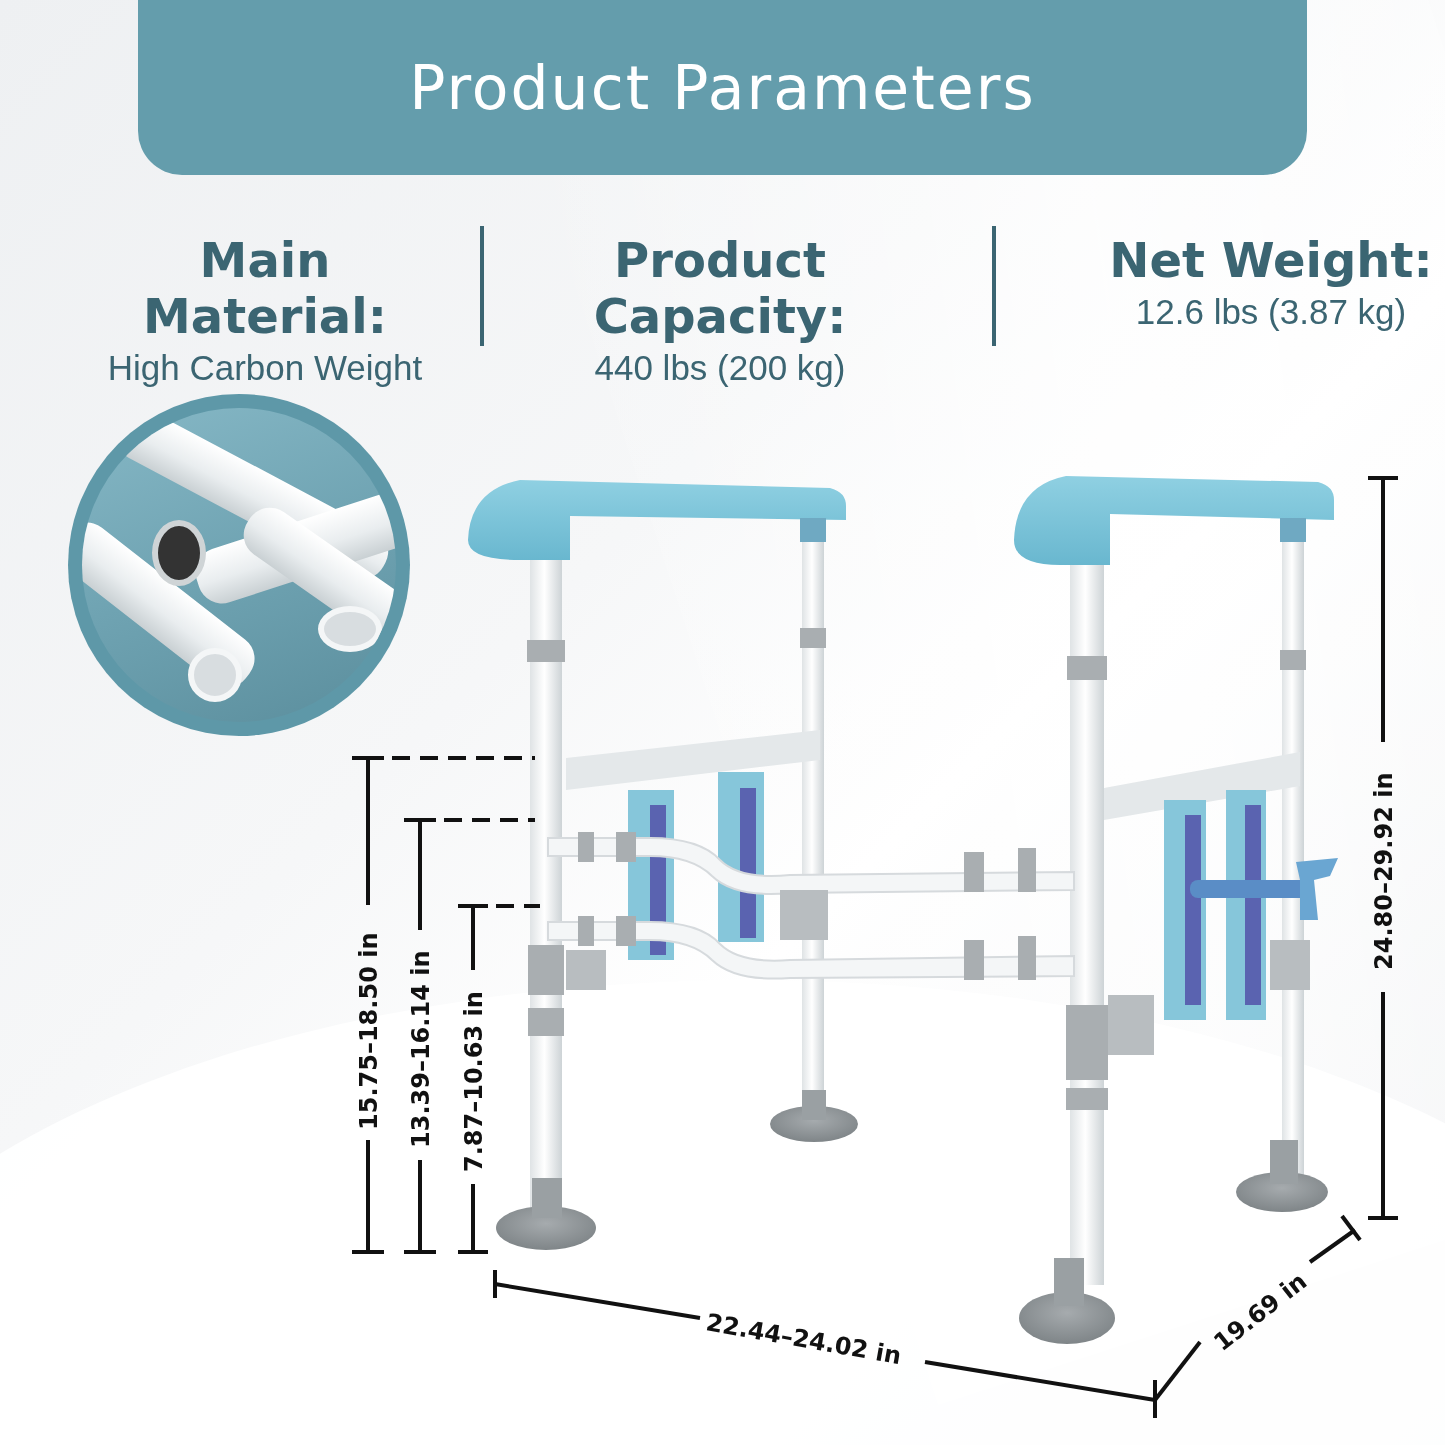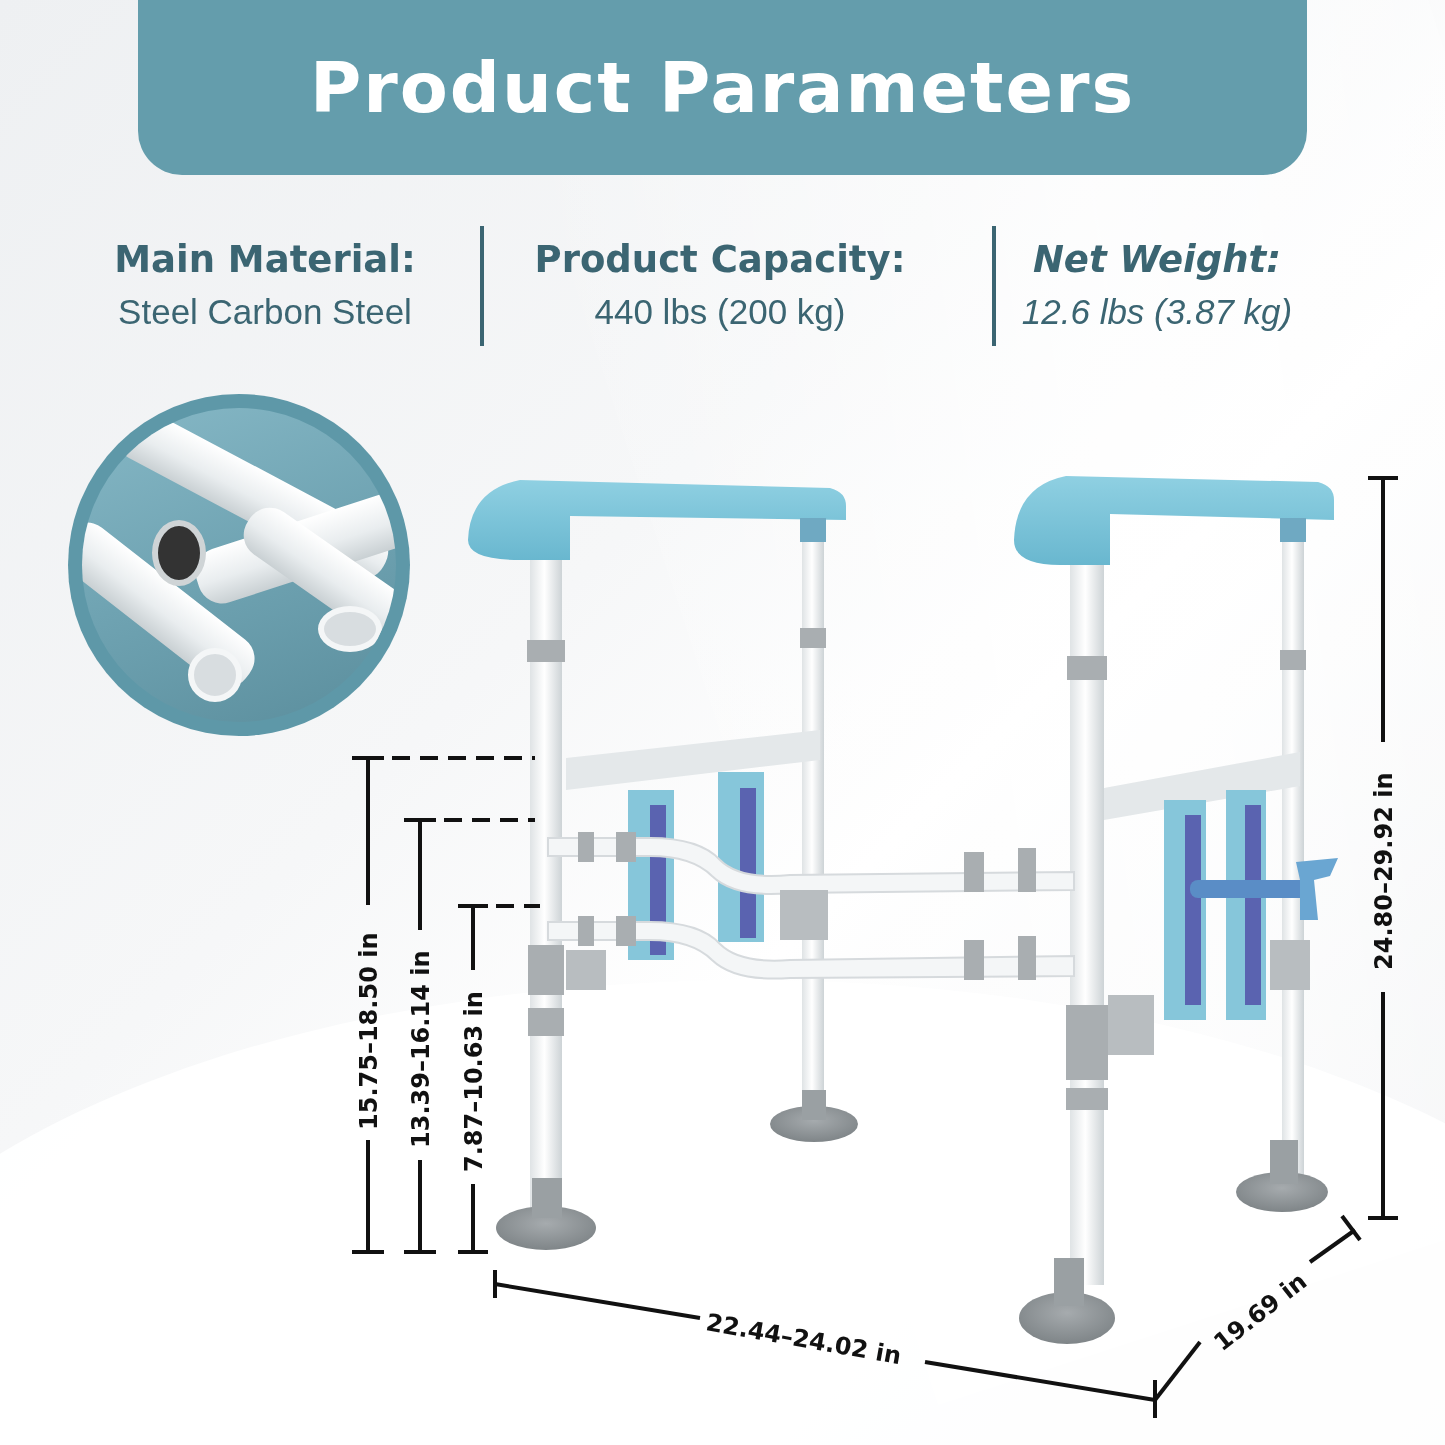--- a/index.html
+++ b/index.html
@@ -16,26 +16,26 @@
     position:absolute; left:700px; top:-100px; width:900px; height:1400px;
     background:linear-gradient(100deg, rgba(255,255,255,0) 0%, rgba(255,255,255,0.7) 50%, rgba(255,255,255,0) 100%);
     transform:rotate(-18deg);
   }
   .header {
     position:absolute; left:138px; top:0; width:1169px; height:175px;
     background:#649dac; border-radius:0 0 44px 44px;
     display:flex; align-items:center; justify-content:center;
   }
   .header h1 {
-    margin:0; color:#ffffff; font-size:70px; font-weight:700; letter-spacing:2px;
+    margin:0; color:#ffffff; font-size:60px; font-weight:400; letter-spacing:2px;
     font-family:"DejaVu Sans", sans-serif;
   }
   .specs { position:absolute; top:232px; left:0; width:1445px; height:120px; }
   .spec { position:absolute; top:0; text-align:center; color:#3b6572; }
-  .spec .label { font-size:37px; font-weight:700; font-family:"DejaVu Sans", sans-serif; line-height:56px; }
+  .spec .label { font-size:48px; font-weight:700; font-family:"DejaVu Sans", sans-serif; line-height:56px; }
   .spec .value { font-size:35px; line-height:48px; }
   .divider { position:absolute; top:226px; width:4px; height:120px; background:#3b6572; }
 
   .inset {
     position:absolute; left:68px; top:394px; width:342px; height:342px; border-radius:50%;
     background:#5e98a8; overflow:hidden;
   }
   .inset-inner {
     position:absolute; left:14px; top:14px; width:314px; height:314px; border-radius:50%;
     background:linear-gradient(160deg,#86b8c6 0%,#6fa3b2 50%,#5b8e9d 100%); overflow:hidden;
@@ -53,27 +53,27 @@
 <div class="bg-diag"></div>
 <div class="bg-sweep"></div>
 
 <div class="header">
   <h1>Product Parameters</h1>
 </div>
 
 <div class="specs">
   <div class="spec" style="left:100px;width:330px;">
     <div class="label">Main Material:</div>
-    <div class="value">Steel Carbon Steel</div>
+    <div class="value">High Carbon Weight</div>
   </div>
   <div class="spec" style="left:530px;width:380px;">
     <div class="label">Product Capacity:</div>
     <div class="value">440 lbs (200 kg)</div>
   </div>
-  <div class="spec" style="left:992px;width:330px;font-style:italic;">
+  <div class="spec" style="left:1106px;width:330px;">
     <div class="label">Net Weight:</div>
     <div class="value">12.6 lbs (3.87 kg)</div>
   </div>
 </div>
 <div class="divider" style="left:480px;"></div>
 <div class="divider" style="left:992px;"></div>
 
 <div class="inset">
   <div class="inset-inner">
     <div class="tube" style="left:20px;top:60px;width:300px;height:52px;transform:rotate(28deg);"></div>

